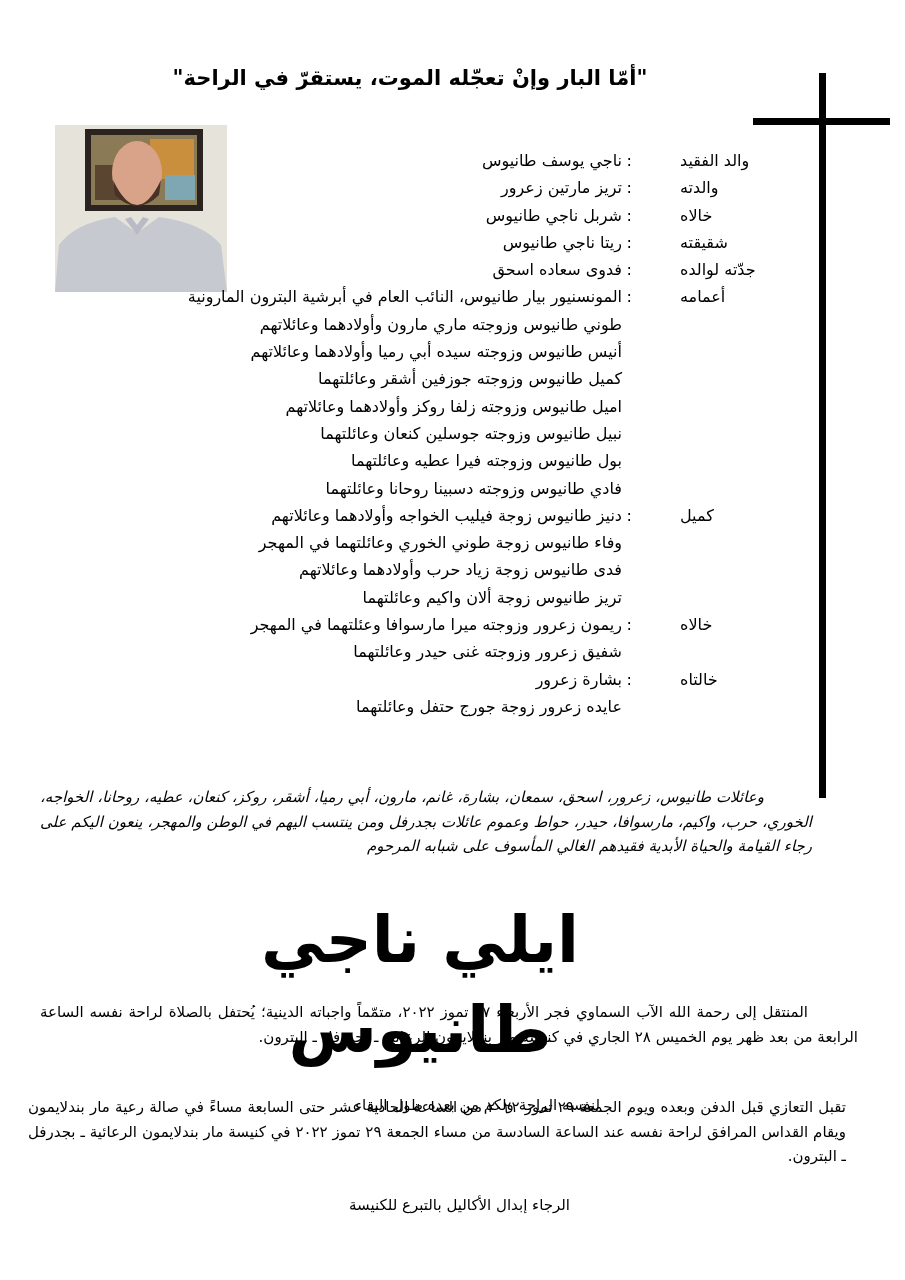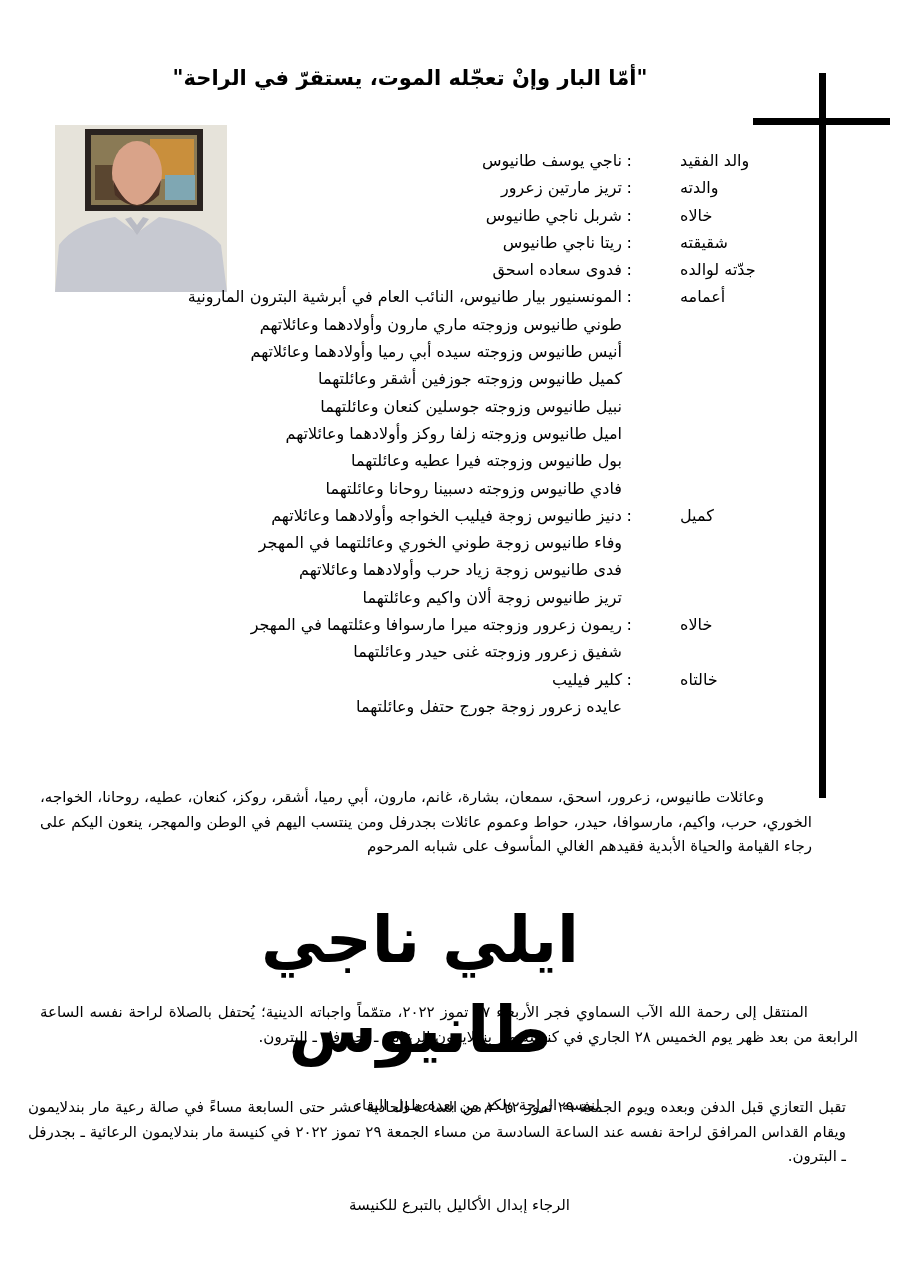--- a/index.html
+++ b/index.html
@@ -13,21 +13,21 @@
   .photo { left:55px; top:125px; width:172px; height:167px; overflow:hidden; background:#e9e6dd; }
   .photo svg { display:block; }
 
   .rows { left:100px; top:147px; width:680px; direction:rtl; font-size:16px; }
   .row { position:relative; height:27.3px; line-height:27px; white-space:nowrap; }
   .row .lab { position:absolute; right:0; top:0; width:100px; text-align:left; }
   .row .colon { position:absolute; right:148px; top:0; }
   .row .val { position:absolute; right:158px; top:0; }
 
   .para { direction:rtl; text-align:justify; font-size:15px; line-height:24.5px; }
-  .p1 { left:40px; top:785px; width:772px; }
+  .p1 { left:40px; top:785px; width:772px;font-style:italic; }
   .p1 .ind { display:inline-block; width:48px; }
   .name { left:150px; top:895px; width:540px; text-align:center; direction:rtl;
           font-weight:bold; font-size:64px; line-height:90px; }
   .p2 { left:40px; top:1000px; width:818px; }
   .p2 .ind { display:inline-block; width:50px; }
   .rest { left:270px; top:1073px; width:330px; text-align:right; direction:rtl; font-size:15px; line-height:24px;margin-top:20px; }
   .p3 { left:28px; top:1095px; width:818px; }
   .foot { left:270px; top:1193px; width:300px; direction:rtl; font-size:15px; line-height:24px; }
 </style>
 </head>
@@ -95,26 +95,26 @@
       <span class="val">أنيس طانيوس وزوجته سيده أبي رميا وأولادهما وعائلاتهم</span>
     </div>
   <div class="row">
       <span class="lab"></span>
       <span class="colon"></span>
       <span class="val">كميل طانيوس وزوجته جوزفين أشقر وعائلتهما</span>
     </div>
   <div class="row">
       <span class="lab"></span>
       <span class="colon"></span>
-      <span class="val">نبيل طانيوس وزوجته جوسلين كنعان وعائلتهما</span>
+      <span class="val">اميل طانيوس وزوجته زلفا روكز وأولادهما وعائلاتهم</span>
     </div>
   <div class="row">
       <span class="lab"></span>
       <span class="colon"></span>
-      <span class="val">اميل طانيوس وزوجته زلفا روكز وأولادهما وعائلاتهم</span>
+      <span class="val">نبيل طانيوس وزوجته جوسلين كنعان وعائلتهما</span>
     </div>
   <div class="row">
       <span class="lab"></span>
       <span class="colon"></span>
       <span class="val">بول طانيوس وزوجته فيرا عطيه وعائلتهما</span>
     </div>
   <div class="row">
       <span class="lab"></span>
       <span class="colon"></span>
       <span class="val">فادي طانيوس وزوجته دسبينا روحانا وعائلتهما</span>
@@ -145,21 +145,21 @@
       <span class="val">ريمون زعرور وزوجته ميرا مارسوافا وعئلتهما في المهجر</span>
     </div>
   <div class="row">
       <span class="lab"></span>
       <span class="colon"></span>
       <span class="val">شفيق زعرور وزوجته غنى حيدر وعائلتهما</span>
     </div>
   <div class="row">
       <span class="lab">خالتاه</span>
       <span class="colon">:</span>
-      <span class="val">كلير فيليب</span>
+      <span class="val">بشارة زعرور</span>
     </div>
   <div class="row">
       <span class="lab"></span>
       <span class="colon"></span>
       <span class="val">عايده زعرور زوجة جورج حتفل وعائلتهما</span>
     </div>
 </div>
 
 <div class="abs para p1"><span class="ind"></span><span>وعائلات طانيوس، زعرور، اسحق، سمعان، بشارة، غانم، مارون، أبي رميا، أشقر، روكز، كنعان، عطيه، روحانا، الخواجه، الخوري، حرب، واكيم، مارسوافا، حيدر، حواط وعموم عائلات بجدرفل ومن ينتسب اليهم في الوطن والمهجر، ينعون اليكم على رجاء القيامة والحياة الأبدية فقيدهم الغالي المأسوف على شبابه المرحوم</span></div>
 

